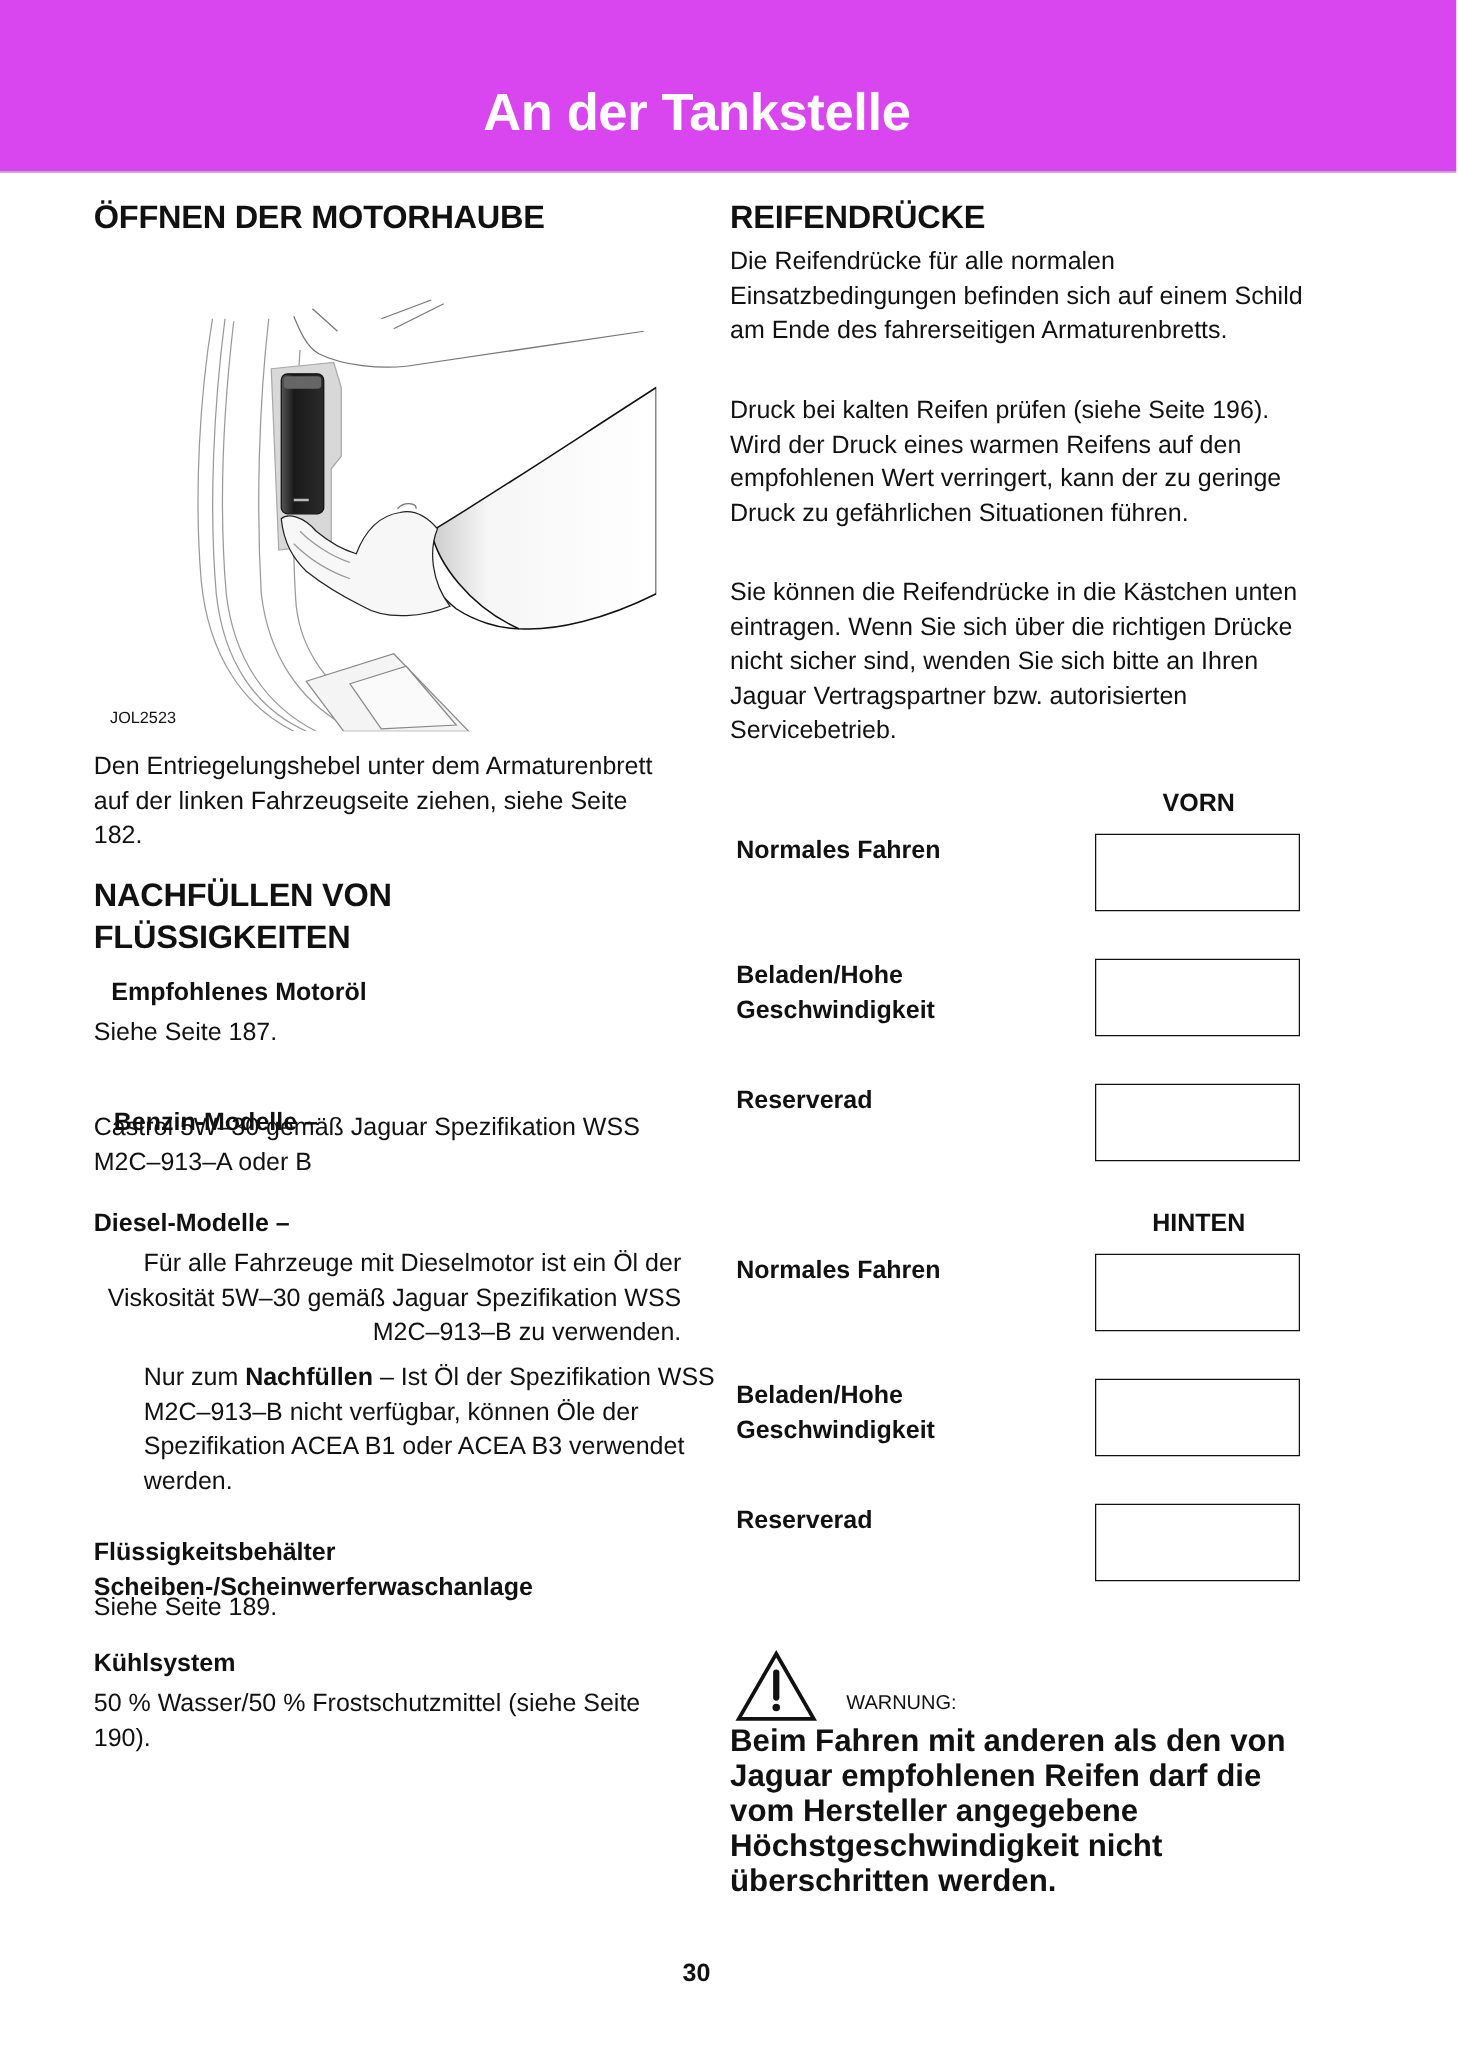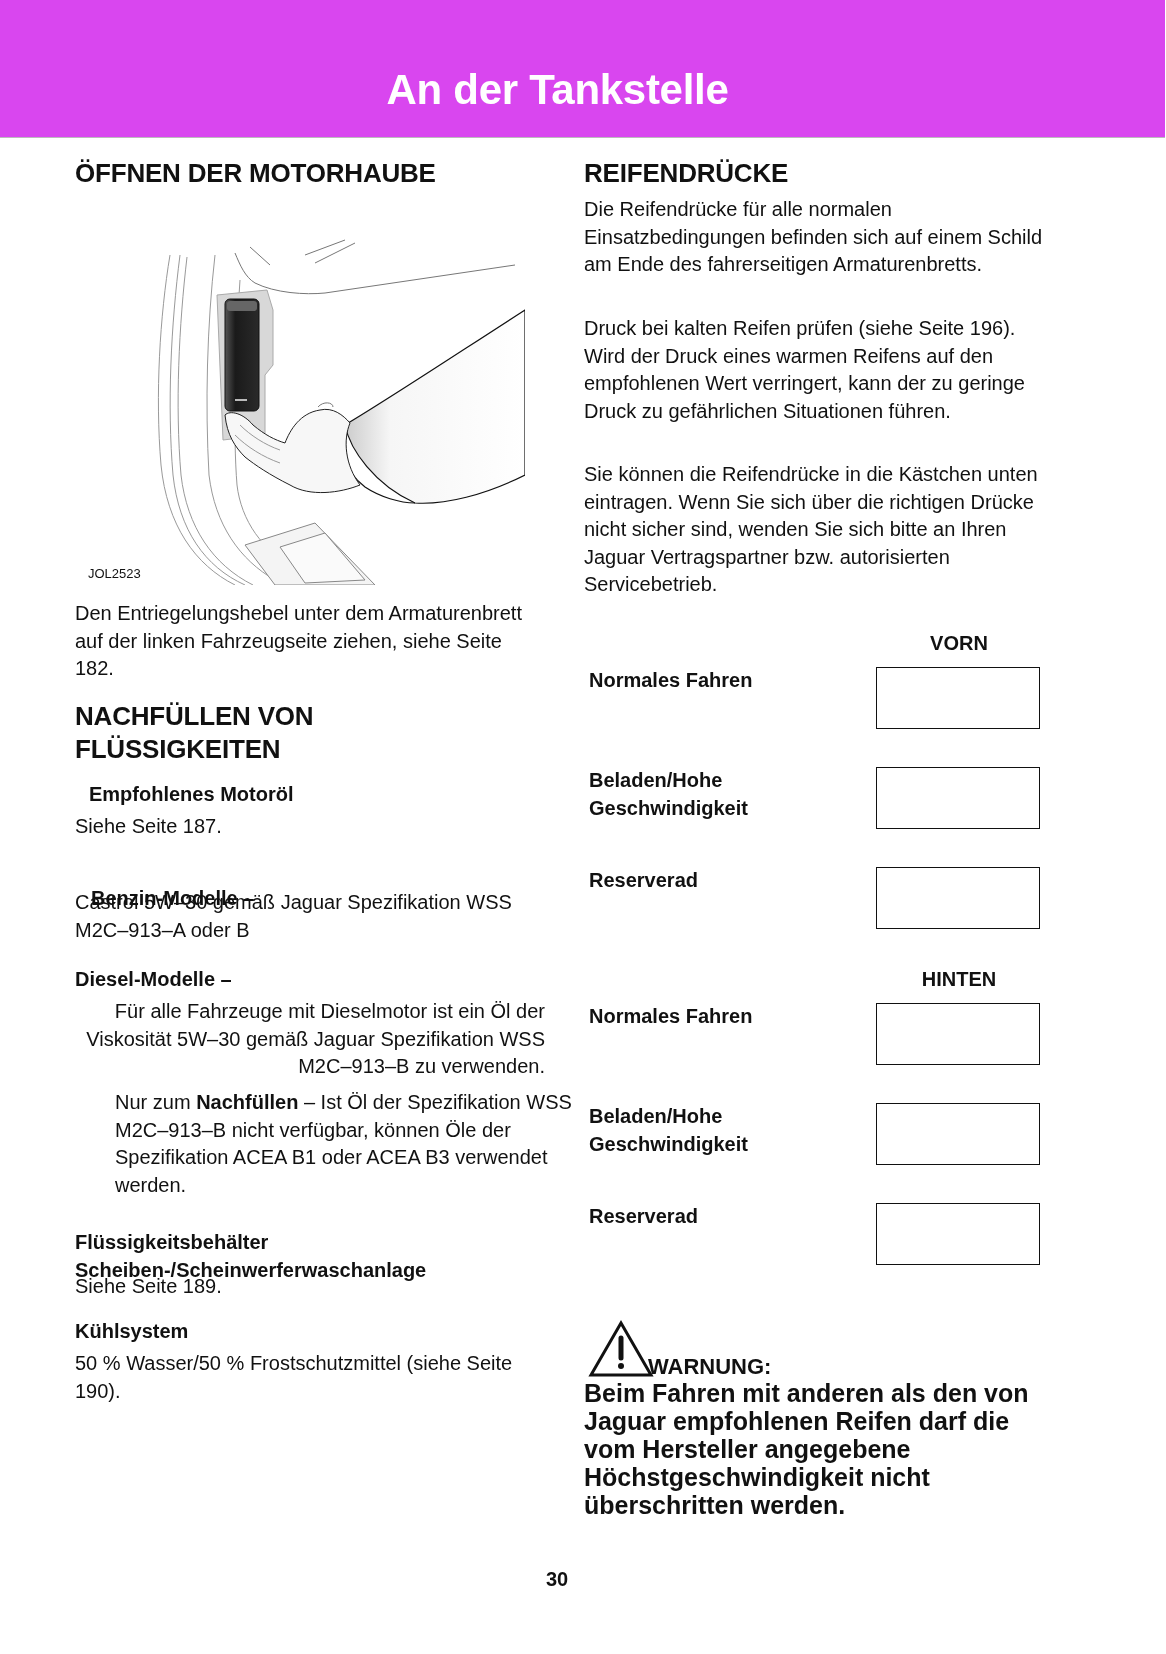--- a/index.html
+++ b/index.html
@@ -24,21 +24,21 @@
     .abs { position: absolute; }
     .figure { position: absolute; left: 75px; top: 235px; width: 450px; height: 350px; }
     .fig-code { position: absolute; left: 88px; top: 566px; font-size: 13px; color: #111; }
     .tp-label { position: absolute; left: 589px; font-weight: bold; font-size: 20px; line-height: 28px; }
     .tp-head { position: absolute; left: 876px; width: 166px; text-align: center; font-weight: bold; font-size: 20px; }
     .tp-box {
       position: absolute; left: 876px; width: 164px; height: 62px;
       border: 1.5px solid #111; background: #fff; box-sizing: border-box;
     }
     .warn-icon { position: absolute; left: 588px; top: 1320px; width: 66px; height: 58px; }
-    .warn-title { position: absolute; left: 648px; top: 1354px; font-weight: bold; font-size: 22px; }
+    .warn-title { position: absolute; left: 677px; top: 1354px; font-weight: normal; font-size: 16px; }
     .warn-text { position: absolute; left: 584px; top: 1379px; width: 470px; font-weight: bold; font-size: 25px; line-height: 28px; }
     .page-number { position: absolute; left: 546px; top: 1568px; font-weight: bold; font-size: 20px; }
   </style>
 </head>
 <body>
 
 <div class="header-band">
   <div class="header-title">An der Tankstelle</div>
 </div>
 

